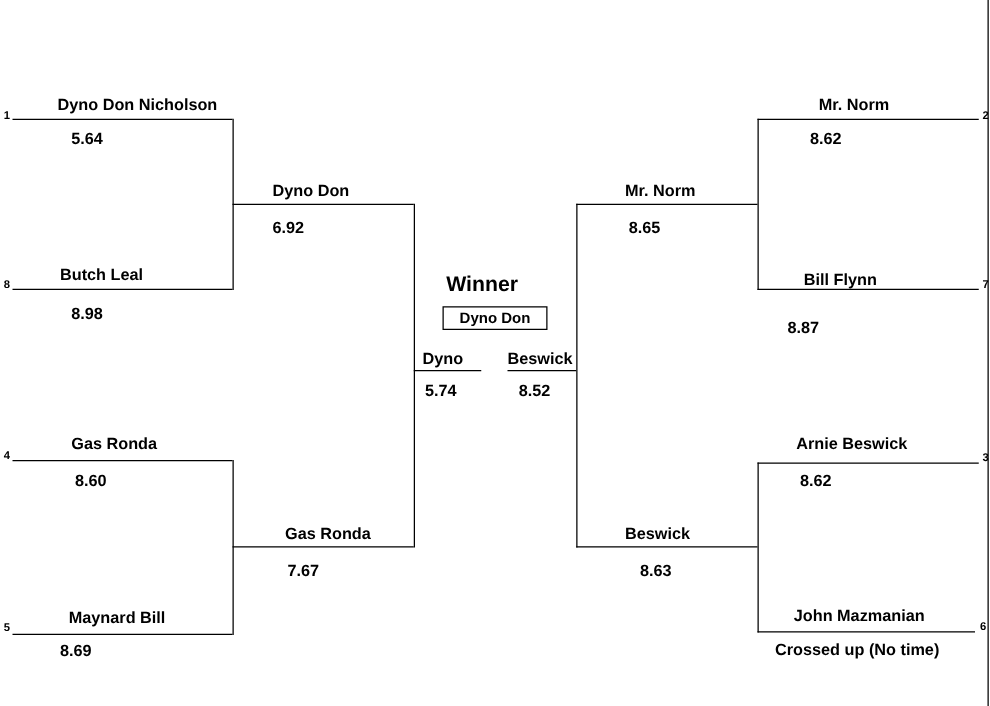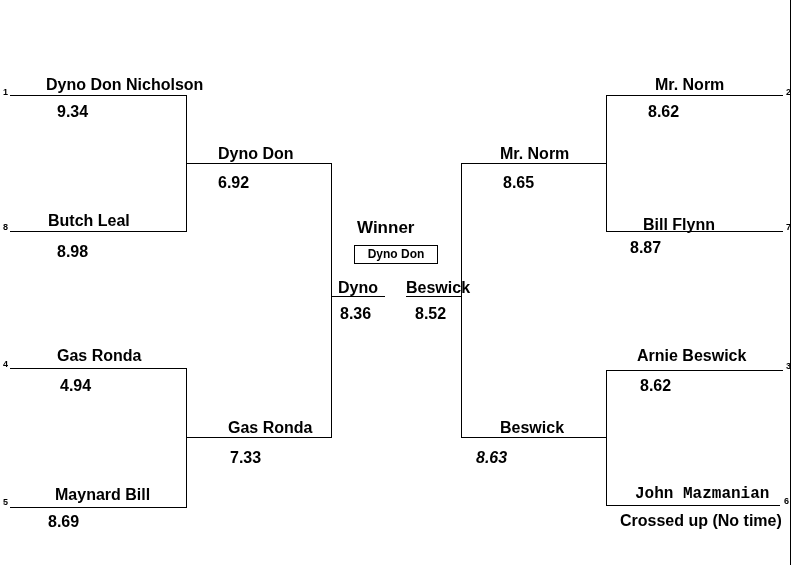--- a/index.html
+++ b/index.html
@@ -21,21 +21,21 @@
     height: 1px;
     background: #000000;
   }
   .vline {
     position: absolute;
     width: 1px;
     background: #000000;
   }
   .name, .time {
     position: absolute;
-    font-size: 16px;
+    font-size: 13px;
     font-weight: bold;
     white-space: nowrap;
   }
   .seed {
     position: absolute;
     font-size: 9px;
     font-weight: bold;
     white-space: nowrap;
   }
   .winner-title {
@@ -56,92 +56,92 @@
   }
 </style>
 </head>
 <body>
 
 <div id="bracket">
 
   <span class="seed" style="left:3px; top:87px;">1</span>
   <span class="name" style="left:46px; top:76px;">Dyno Don Nicholson</span>
   <div class="hline" style="left:10px; top:95px; width:176px;"></div>
-  <span class="time" style="left:57px; top:103px;">9.34</span>
+  <span class="time" style="left:57px; top:103px;">5.64</span>
 
   <span class="seed" style="left:3px; top:222px;">8</span>
   <span class="name" style="left:48px; top:212px;">Butch Leal</span>
   <div class="hline" style="left:10px; top:231px; width:176px;"></div>
   <span class="time" style="left:57px; top:243px;">8.98</span>
 
   <div class="vline" style="left:186px; top:95px; height:137px;"></div>
 
   <span class="name" style="left:218px; top:145px;">Dyno Don</span>
   <div class="hline" style="left:186px; top:163px; width:145px;"></div>
   <span class="time" style="left:218px; top:174px;">6.92</span>
 
   <span class="seed" style="left:3px; top:359px;">4</span>
   <span class="name" style="left:57px; top:347px;">Gas Ronda</span>
   <div class="hline" style="left:10px; top:368px; width:176px;"></div>
-  <span class="time" style="left:60px; top:377px;">4.94</span>
+  <span class="time" style="left:60px; top:377px;">8.60</span>
 
   <span class="seed" style="left:3px; top:497px;">5</span>
   <span class="name" style="left:55px; top:486px;">Maynard Bill</span>
   <div class="hline" style="left:10px; top:507px; width:176px;"></div>
   <span class="time" style="left:48px; top:513px;">8.69</span>
 
   <div class="vline" style="left:186px; top:368px; height:140px;"></div>
 
   <span class="name" style="left:228px; top:419px;">Gas Ronda</span>
   <div class="hline" style="left:186px; top:437px; width:145px;"></div>
-  <span class="time" style="left:230px; top:449px;">7.33</span>
+  <span class="time" style="left:230px; top:449px;">7.67</span>
 
   <div class="vline" style="left:331px; top:163px; height:275px;"></div>
 
   <span class="winner-title" style="left:357px; top:218px;">Winner</span>
   <div class="champ-box" style="left:354px; top:245px; width:82px; height:17px;">
     <span>Dyno Don</span>
   </div>
 
   <span class="name" style="left:338px; top:279px;">Dyno</span>
   <div class="hline" style="left:331px; top:296px; width:54px;"></div>
-  <span class="time" style="left:340px; top:305px;">8.36</span>
+  <span class="time" style="left:340px; top:305px;">5.74</span>
 
   <span class="name" style="left:406px; top:279px;">Beswick</span>
   <div class="hline" style="left:406px; top:296px; width:55px;"></div>
   <span class="time" style="left:415px; top:305px;">8.52</span>
 
   <div class="vline" style="left:461px; top:163px; height:275px;"></div>
 
   <span class="name" style="left:500px; top:145px;">Mr. Norm</span>
   <div class="hline" style="left:461px; top:163px; width:145px;"></div>
   <span class="time" style="left:503px; top:174px;">8.65</span>
 
   <span class="name" style="left:655px; top:76px;">Mr. Norm</span>
   <div class="hline" style="left:606px; top:95px; width:177px;"></div>
   <span class="seed" style="left:786px; top:87px;">2</span>
   <span class="time" style="left:648px; top:103px;">8.62</span>
 
   <span class="name" style="left:643px; top:216px;">Bill Flynn</span>
   <div class="hline" style="left:606px; top:231px; width:177px;"></div>
   <span class="seed" style="left:786px; top:222px;">7</span>
-  <span class="time" style="left:630px; top:239px;">8.87</span>
+  <span class="time" style="left:630px; top:254px;">8.87</span>
 
   <div class="vline" style="left:606px; top:95px; height:137px;"></div>
 
   <span class="name" style="left:500px; top:419px;">Beswick</span>
   <div class="hline" style="left:461px; top:437px; width:145px;"></div>
-  <span class="time" style="left:476px; top:449px;font-style:italic;">8.63</span>
+  <span class="time" style="left:512px; top:449px;">8.63</span>
 
   <span class="name" style="left:637px; top:347px;">Arnie Beswick</span>
   <div class="hline" style="left:606px; top:370px; width:177px;"></div>
   <span class="seed" style="left:786px; top:361px;">3</span>
   <span class="time" style="left:640px; top:377px;">8.62</span>
 
-  <span class="name" style="left:635px; top:485px;font-family:Liberation Mono, monospace;">John Mazmanian</span>
+  <span class="name" style="left:635px; top:485px;">John Mazmanian</span>
   <div class="hline" style="left:606px; top:505px; width:174px;"></div>
   <span class="seed" style="left:784px; top:496px;">6</span>
   <span class="time" style="left:620px; top:512px;text-align:right;">Crossed up (No time)</span>
 
   <div class="vline" style="left:606px; top:370px; height:136px;"></div>
 
   <div class="vline" style="left:790px; top:0px; height:565px;"></div>
 
 </div>
 

